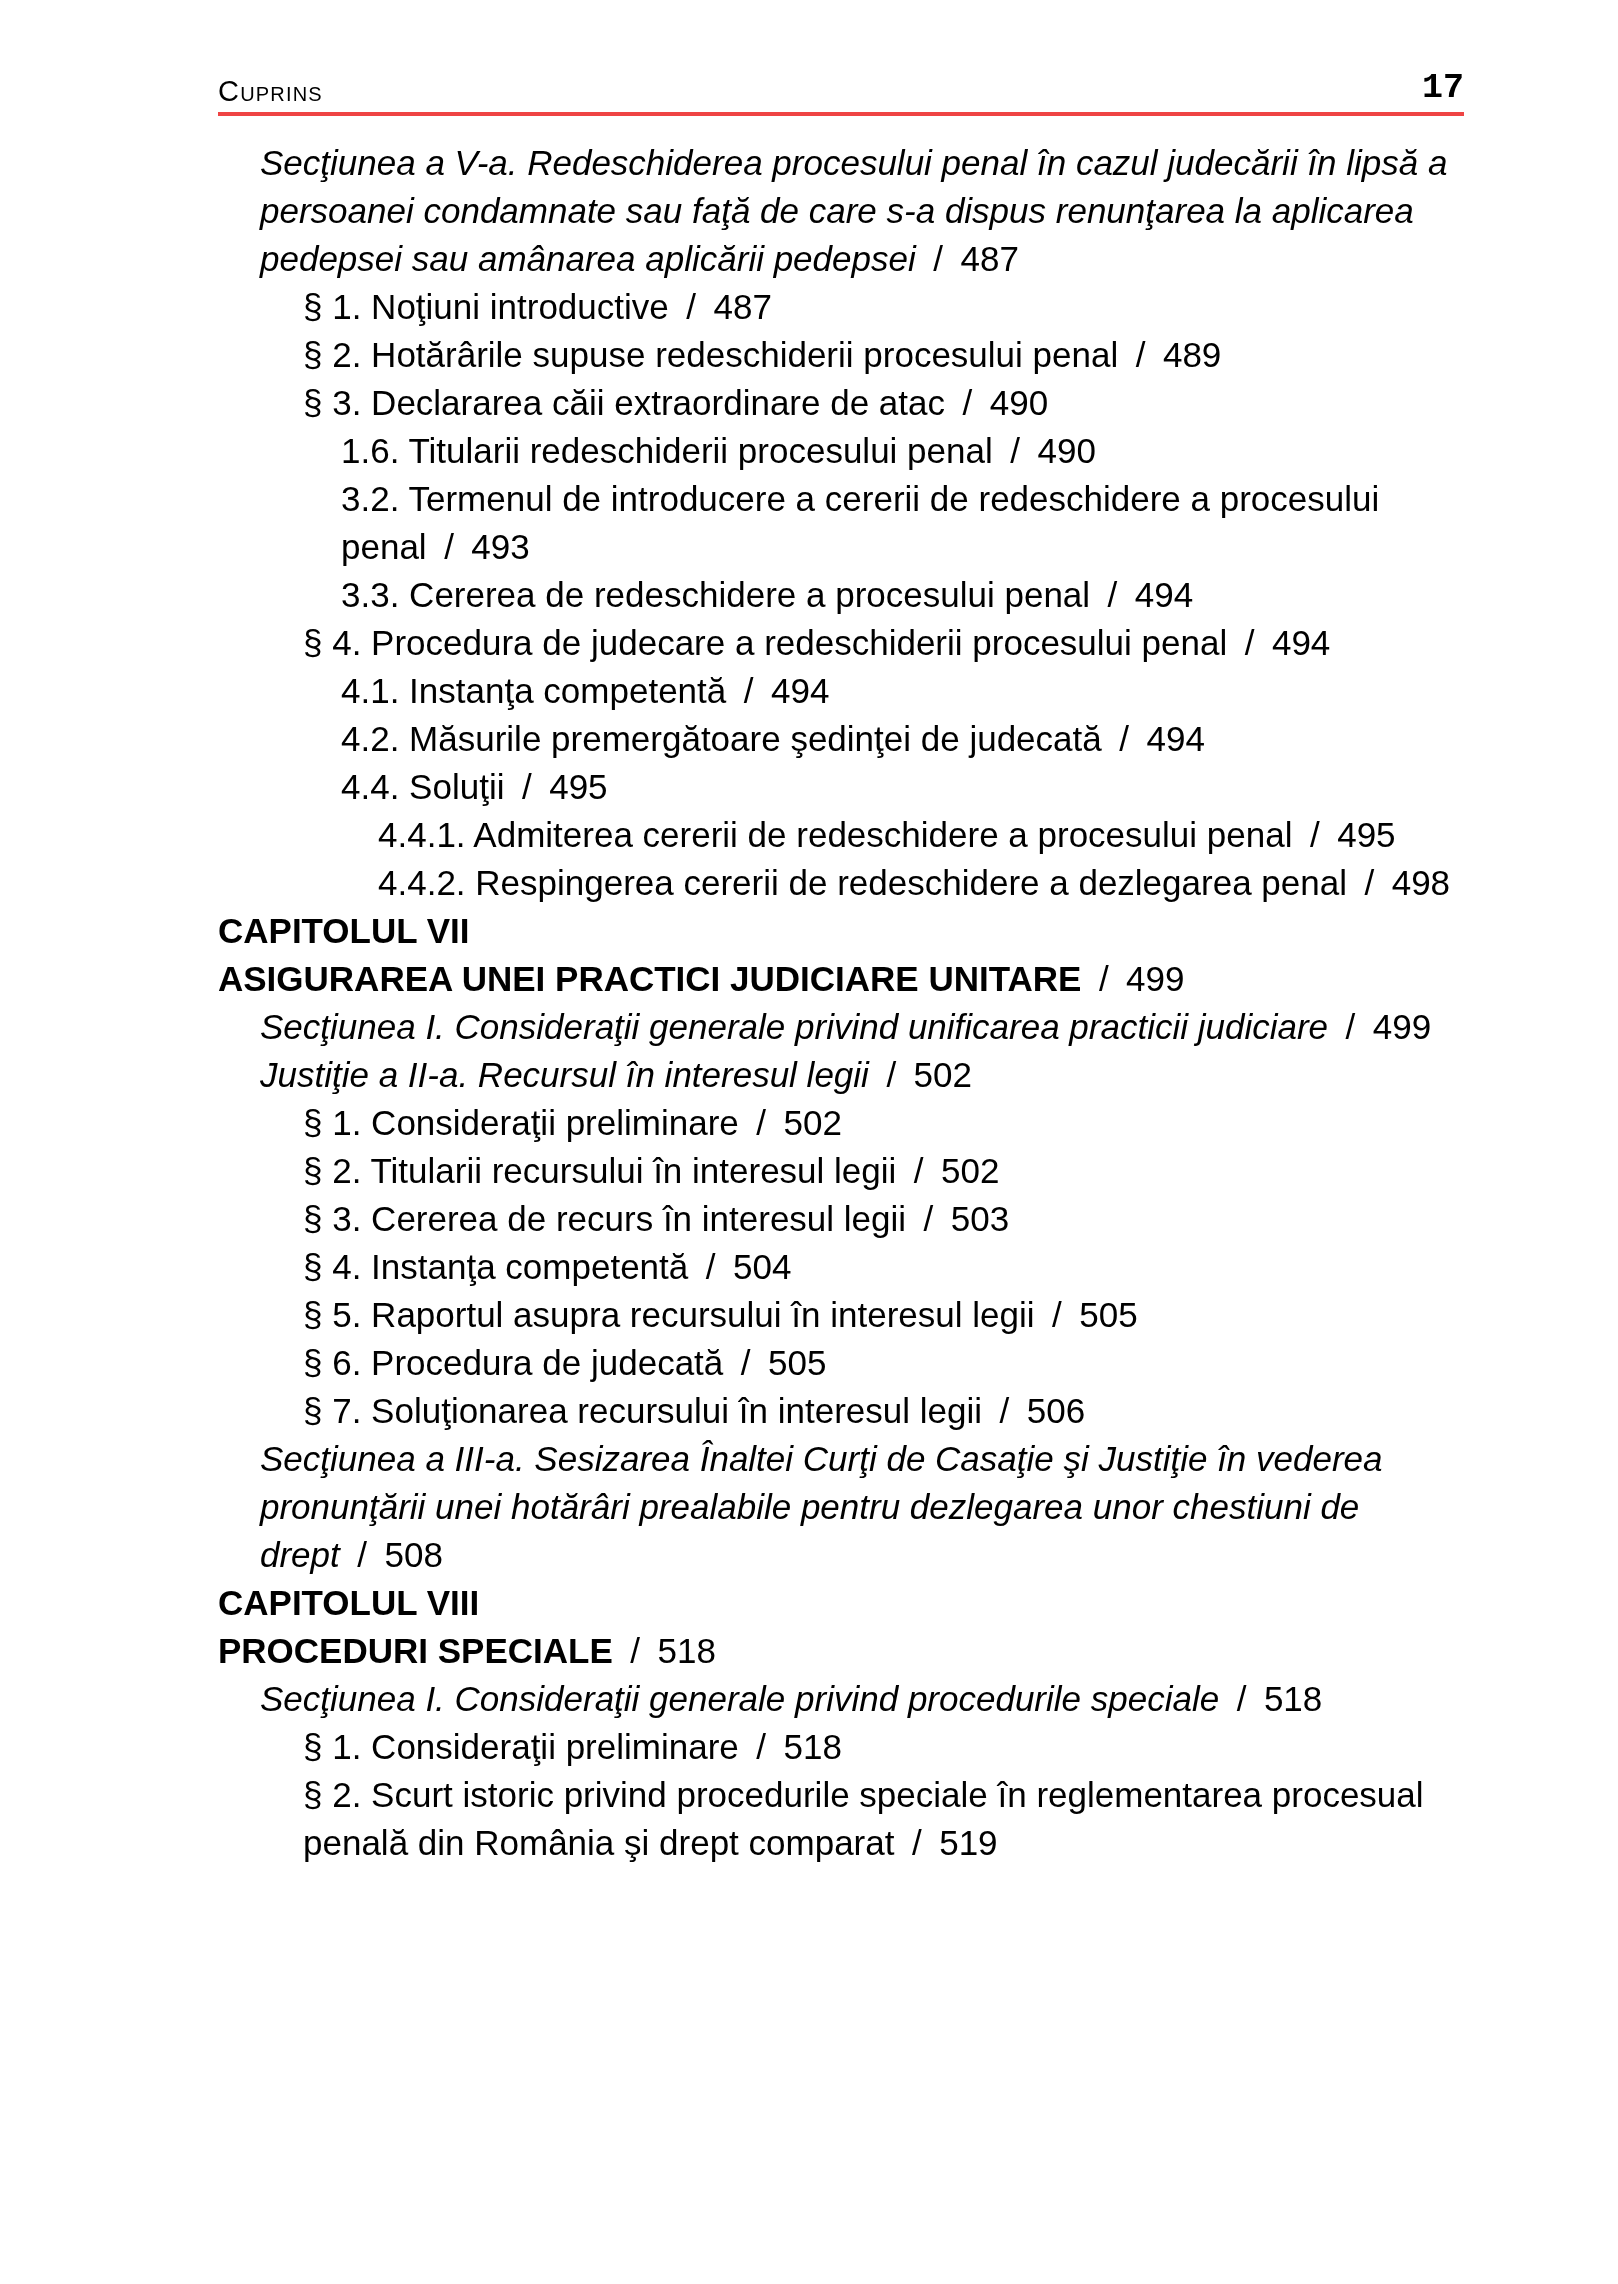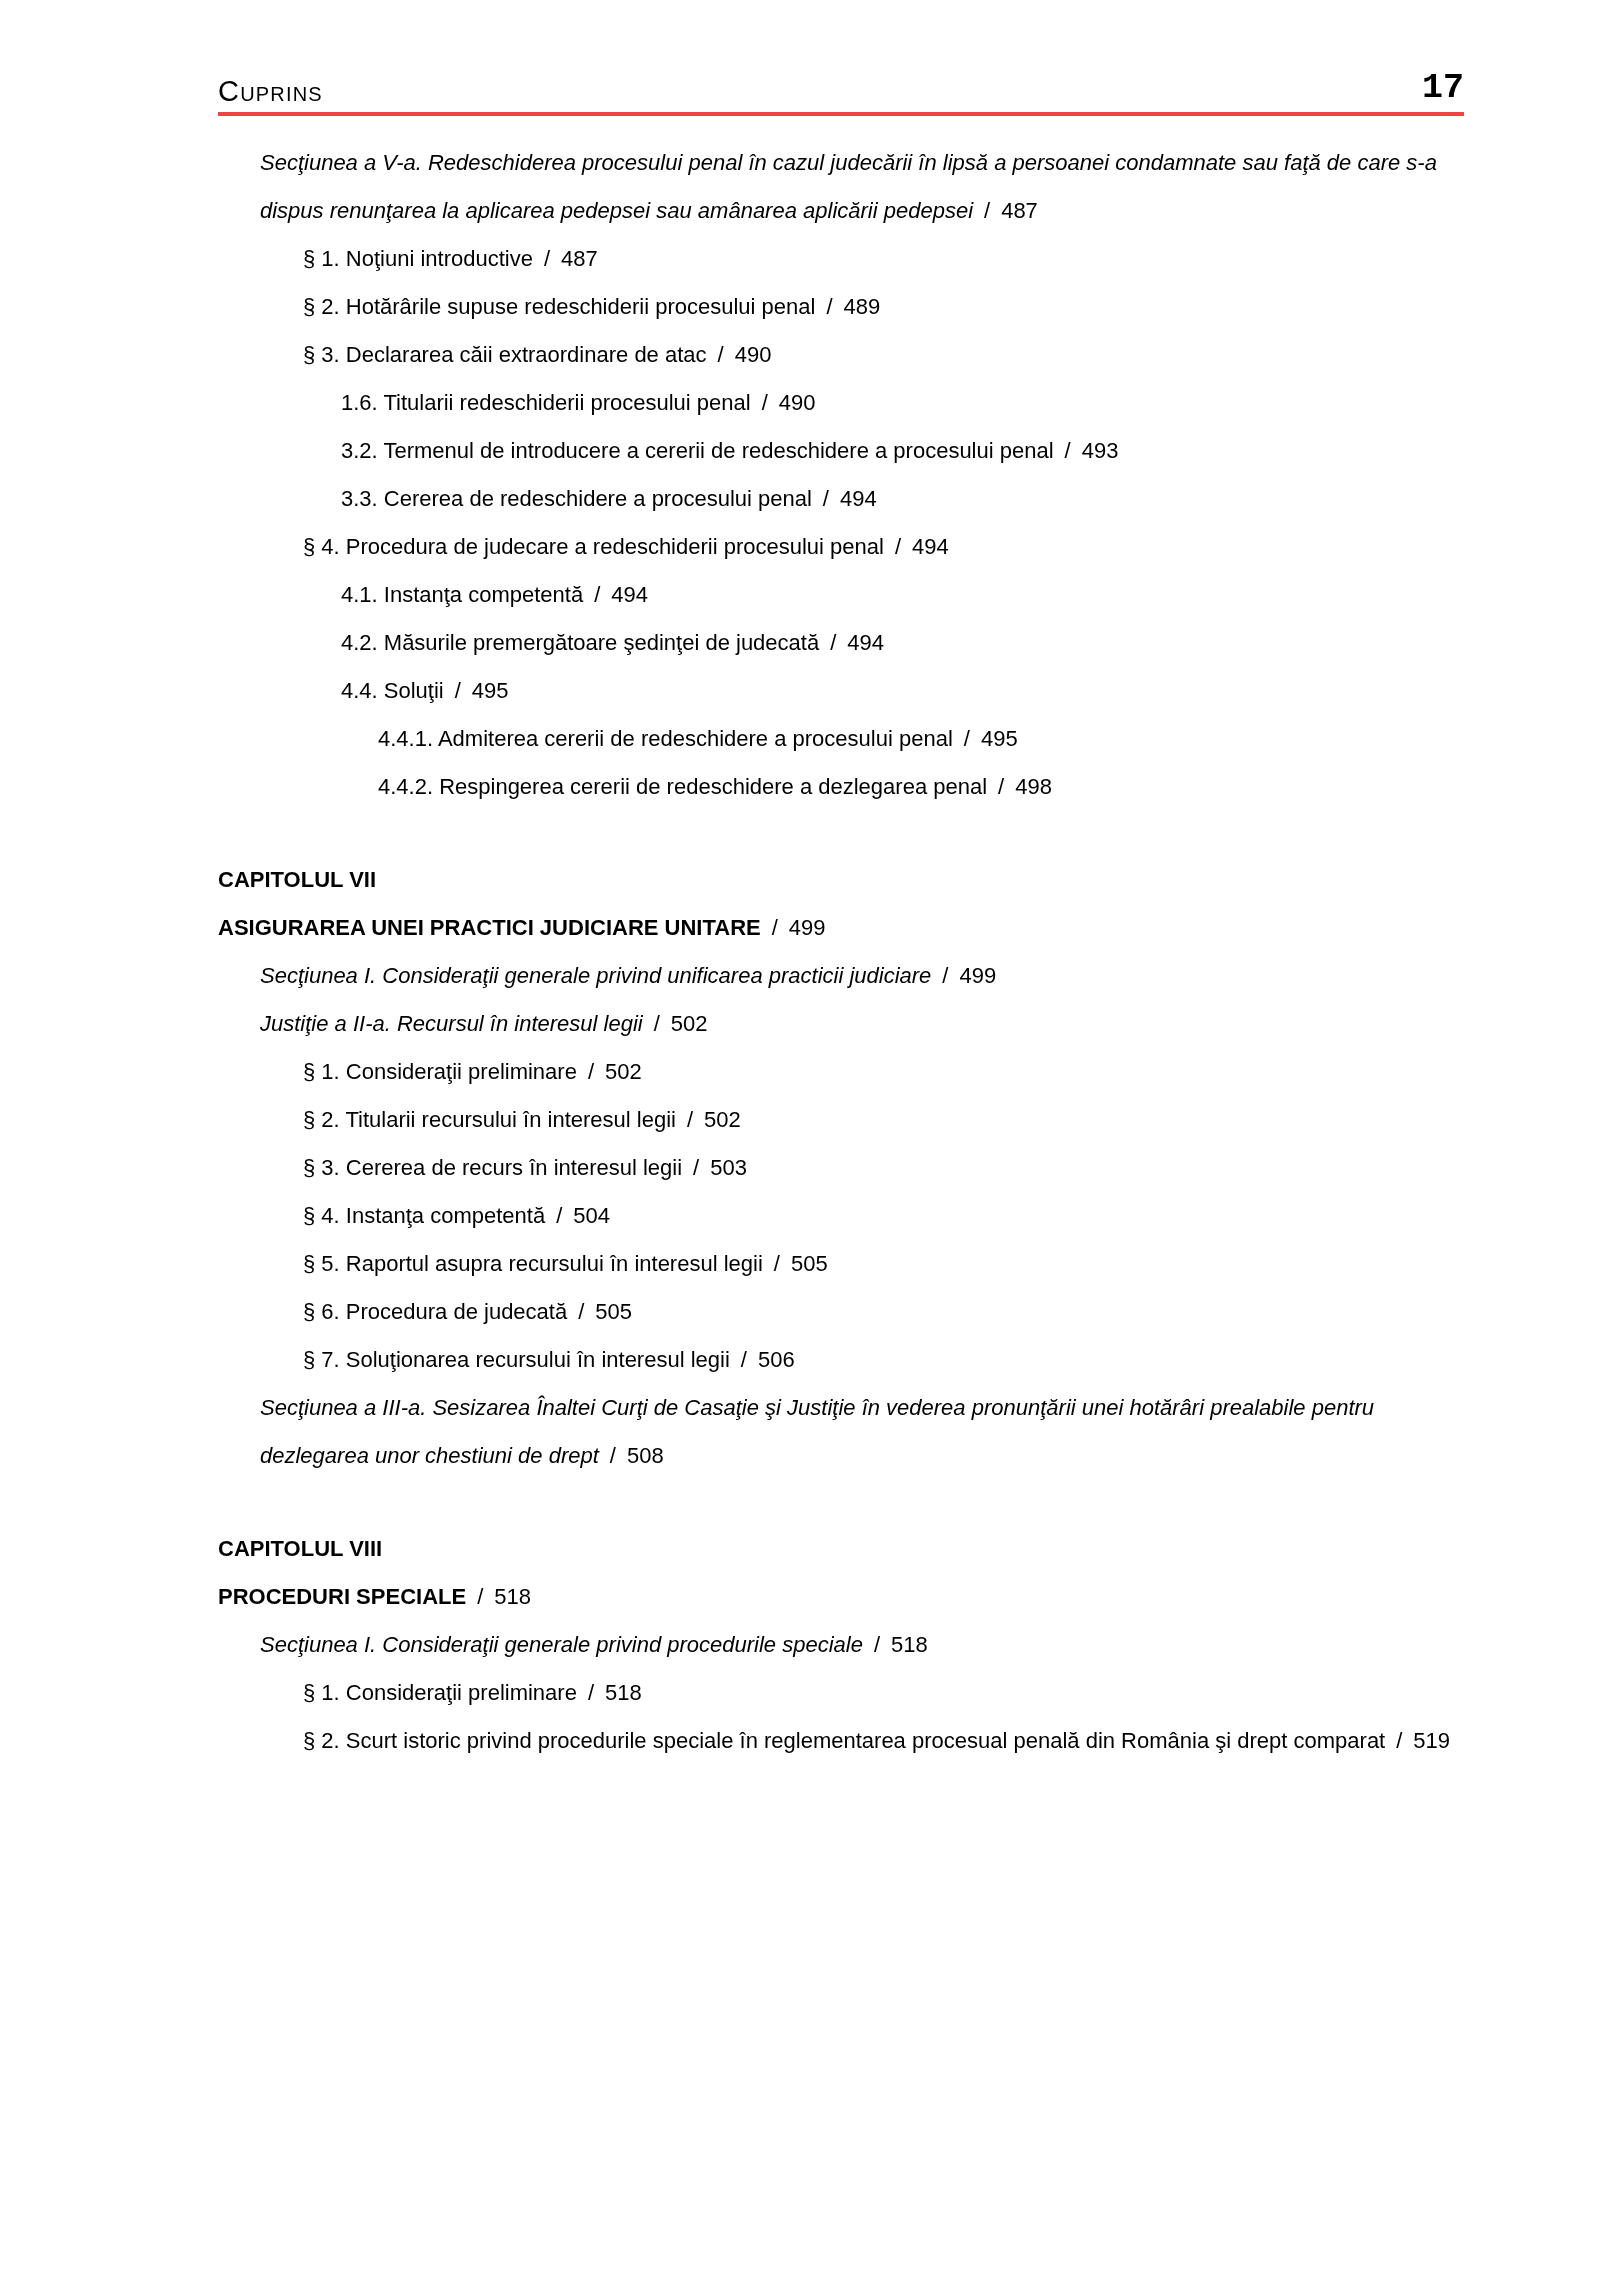--- a/index.html
+++ b/index.html
@@ -37,30 +37,30 @@
     line-height: 1;
   }
   .folio {
     font-weight: bold;
     font-size: 35px;
     line-height: 1;
     font-family: Liberation Mono, monospace;
   }
   .toc {
     margin-top: 22.6px;
-    font-size: 22px;
+    font-size: 35px;
     line-height: 48px;
   }
   .entry { }
   .entry.level-chapter { padding-left: 0;     font-weight: bold; }
   .entry.level-section { padding-left: 42px;  font-style: italic; }
   .entry.level-para    { padding-left: 85px; }
   .entry.level-sub1    { padding-left: 123px; }
   .entry.level-sub2    { padding-left: 160px; }
-  .entry.gap-before    { margin-top: 45px; }
+  .entry.gap-before    { }
   .pageref {
     font-style: normal;
     font-weight: normal;
   }
 </style>
 </head>
 <body>
 
 <div class="page">
   <div class="content">

